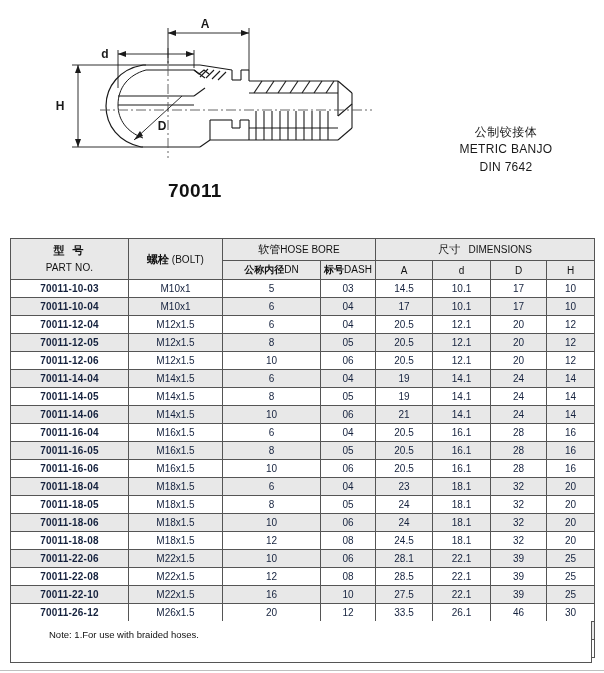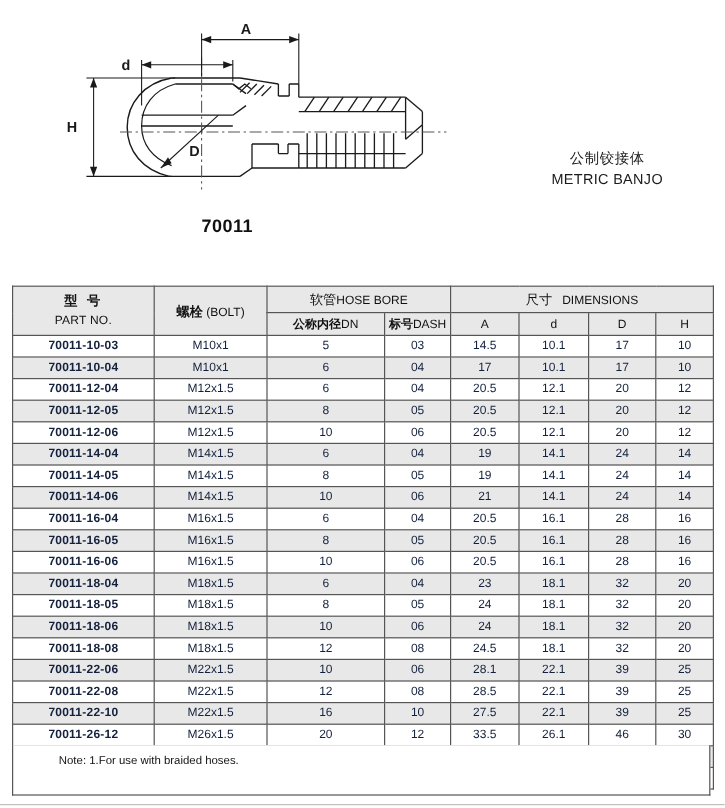--- a/index.html
+++ b/index.html
@@ -30,21 +30,21 @@
   }
   #drawing-svg {
     position: absolute;
     left: 42px;
     top: 8px;
   }
   #part-number-label {
     position: absolute;
     left: 168px;
     top: 180px;
-    font-size: 15px;
+    font-size: 19px;
     font-weight: bold;
     letter-spacing: 0.4px;
     color: #111111;
   }
   #product-title {
     position: absolute;
     left: 418px;
     top: 124px;
     width: 176px;
     text-align: center;
@@ -322,20 +322,21 @@
       <text x="63" y="50" font-family="Liberation Sans, sans-serif" font-size="12" font-weight="bold" fill="#1a1a1a" text-anchor="middle">d</text>
       <text x="18" y="102" font-family="Liberation Sans, sans-serif" font-size="12" font-weight="bold" fill="#1a1a1a" text-anchor="middle">H</text>
       <text x="120" y="122" font-family="Liberation Sans, sans-serif" font-size="12" font-weight="bold" fill="#1a1a1a" text-anchor="middle">D</text>
     </svg>
 
     <div id="part-number-label">70011</div>
 
     <div id="product-title">
       <div class="cn">公制铰接体</div>
       <div class="en">METRIC BANJO</div>
+      <div class="en">DIN 7642</div>
     </div>
   </div>
 
   <div id="spec-table-wrap">
     <table class="spec">
       <colgroup>
         <col style="width:118px">
         <col style="width:94px">
         <col style="width:98px">
         <col style="width:55px">

